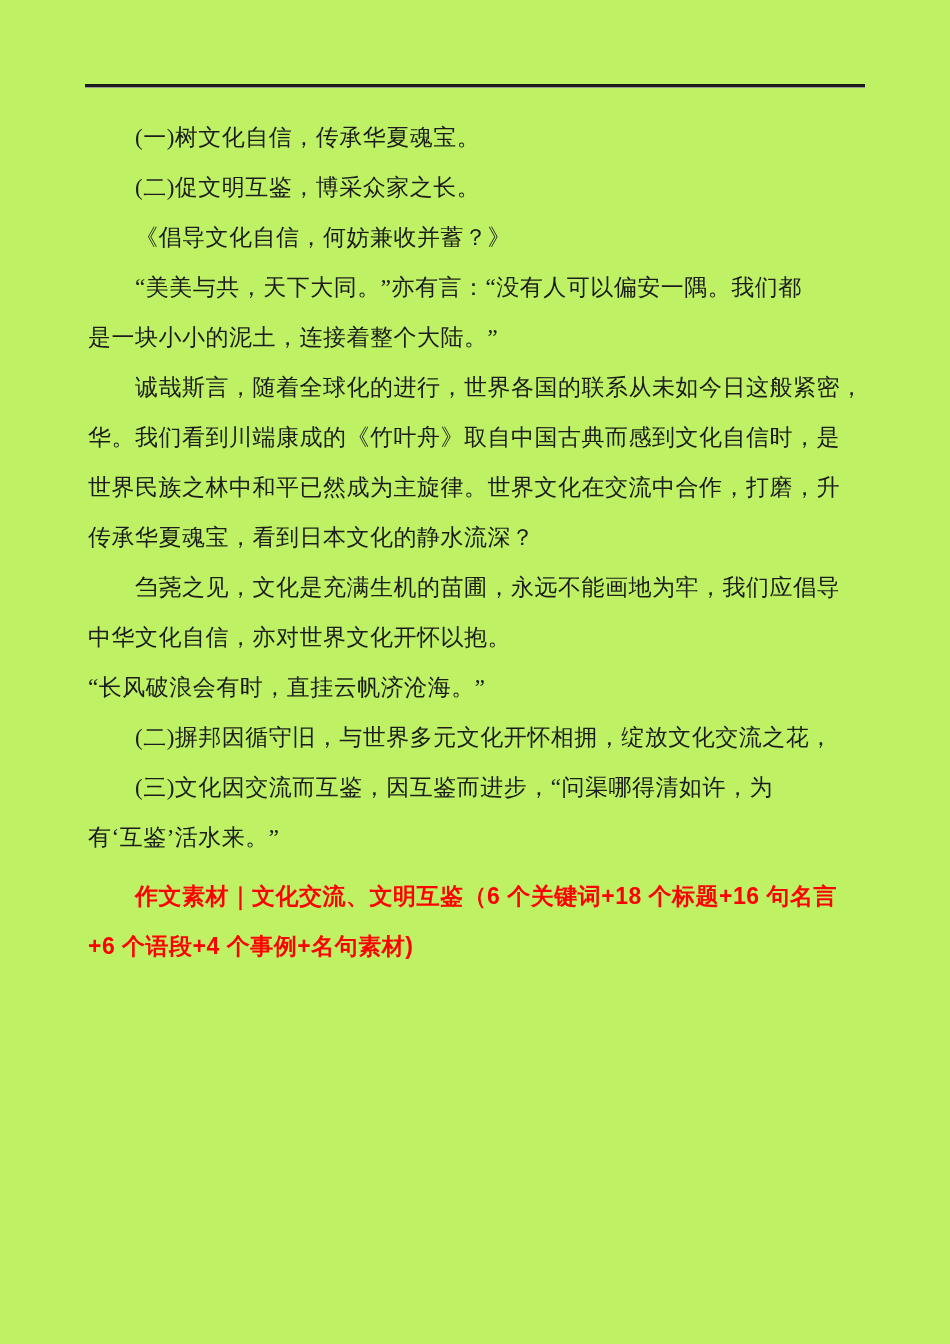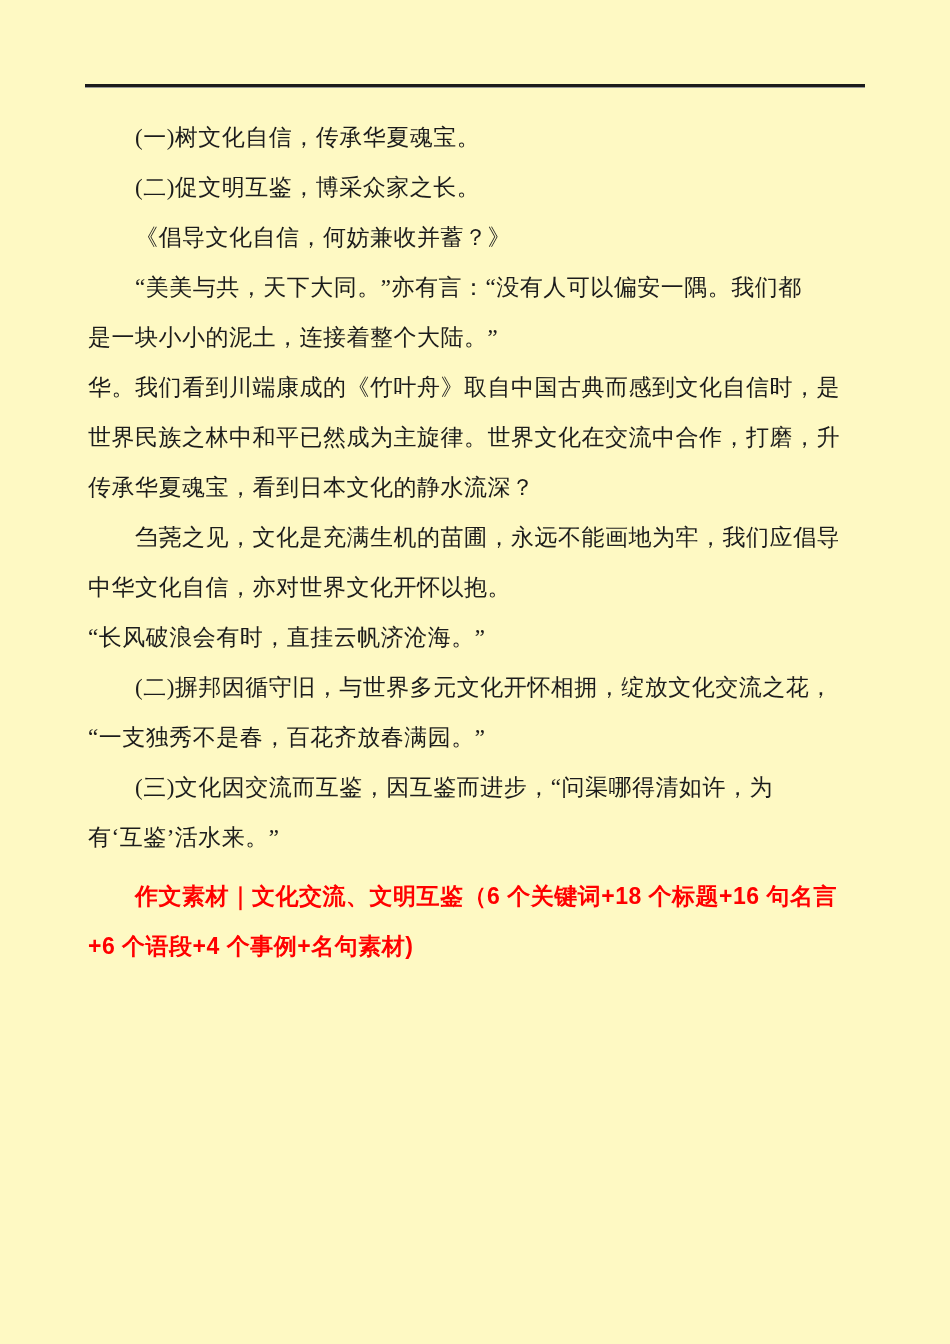--- a/index.html
+++ b/index.html
@@ -4,21 +4,21 @@
 <style>
   html, body {
     margin: 0;
     padding: 0;
     background: #ffffff;
   }
   .page {
     position: relative;
     width: 950px;
     height: 1344px;
-    background: #fef9c3;
+    background: #bef264;
     overflow: hidden;
   }
   .header-rule {
     position: absolute;
     left: 85px;
     top: 84px;
     width: 780px;
     height: 0;
     border-top: 3px solid #1c1c1c;
     border-bottom: 1px solid #9a9a9a;
@@ -59,26 +59,26 @@
 
 <div class="page">
   <div class="header-rule"></div>
 
   <div class="content">
     <div class="line indent">(一)树文化自信，传承华夏魂宝。</div>
     <div class="line indent">(二)促文明互鉴，博采众家之长。</div>
     <div class="line indent">《倡导文化自信，何妨兼收并蓄？》</div>
     <div class="line indent">“美美与共，天下大同。”亦有言：“没有人可以偏安一隅。我们都</div>
     <div class="line">是一块小小的泥土，连接着整个大陆。”</div>
+    <div class="line indent">诚哉斯言，随着全球化的进行，世界各国的联系从未如今日这般紧密，</div>
     <div class="line">华。我们看到川端康成的《竹叶舟》取自中国古典而感到文化自信时，是</div>
     <div class="line">世界民族之林中和平已然成为主旋律。世界文化在交流中合作，打磨，升</div>
     <div class="line">传承华夏魂宝，看到日本文化的静水流深？</div>
     <div class="line indent">刍荛之见，文化是充满生机的苗圃，永远不能画地为牢，我们应倡导</div>
     <div class="line">中华文化自信，亦对世界文化开怀以抱。</div>
     <div class="line">“长风破浪会有时，直挂云帆济沧海。”</div>
     <div class="line indent">(二)摒邦因循守旧，与世界多元文化开怀相拥，绽放文化交流之花，</div>
-    <div class="line">“一支独秀不是春，百花齐放春满园。”</div>
     <div class="line indent">(三)文化因交流而互鉴，因互鉴而进步，“问渠哪得清如许，为</div>
     <div class="line">有‘互鉴’活水来。”</div>
     <div class="line red indent gap-before">作文素材｜文化交流、文明互鉴（6 个关键词+18 个标题+16 句名言</div>
     <div class="line red">+6 个语段+4 个事例+名句素材)</div>
   </div>
 </div>
 
 </body></html>

